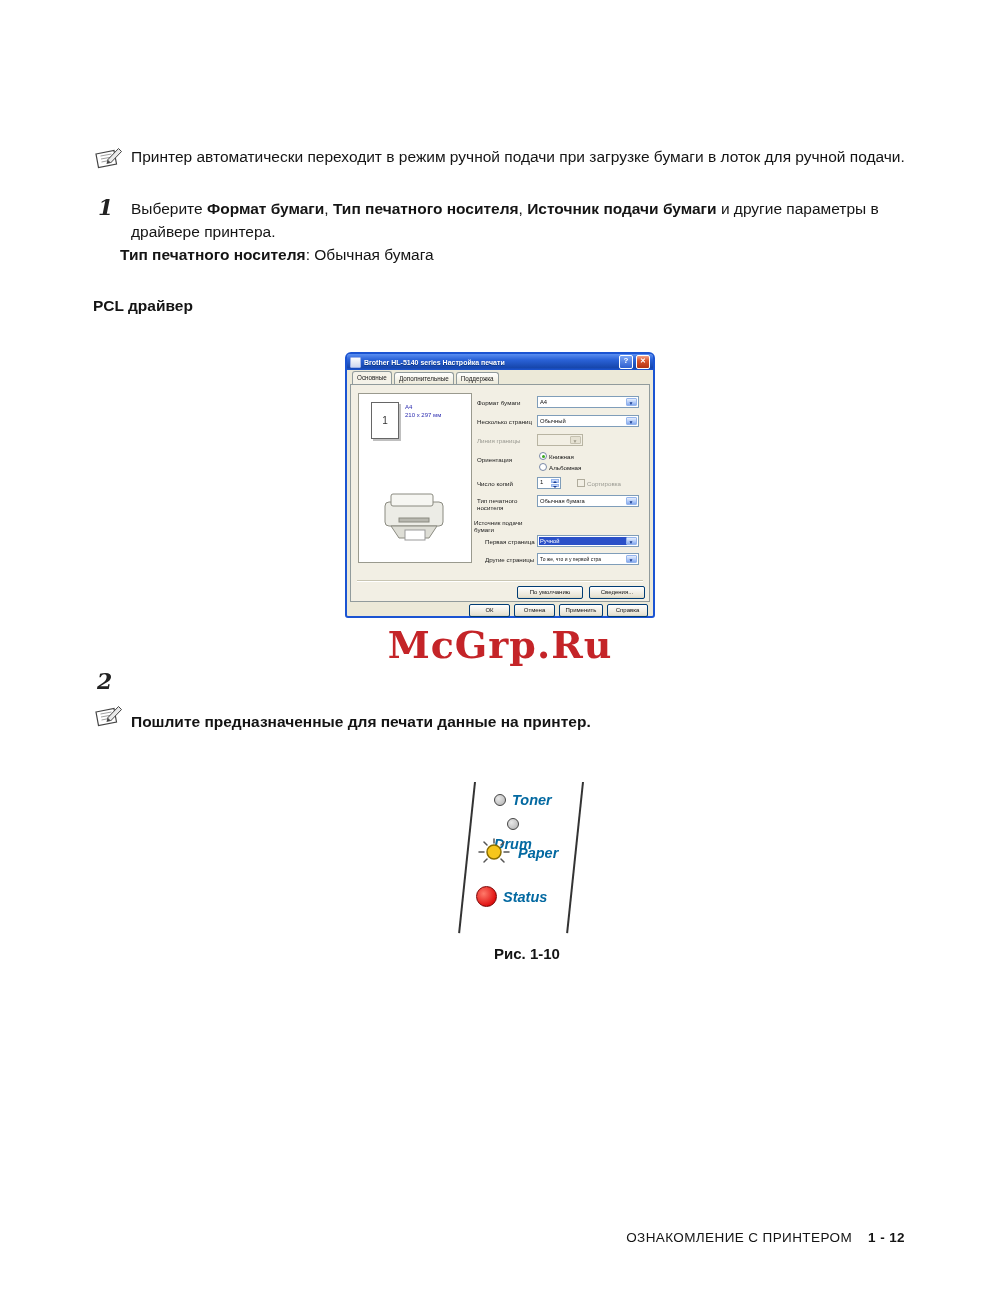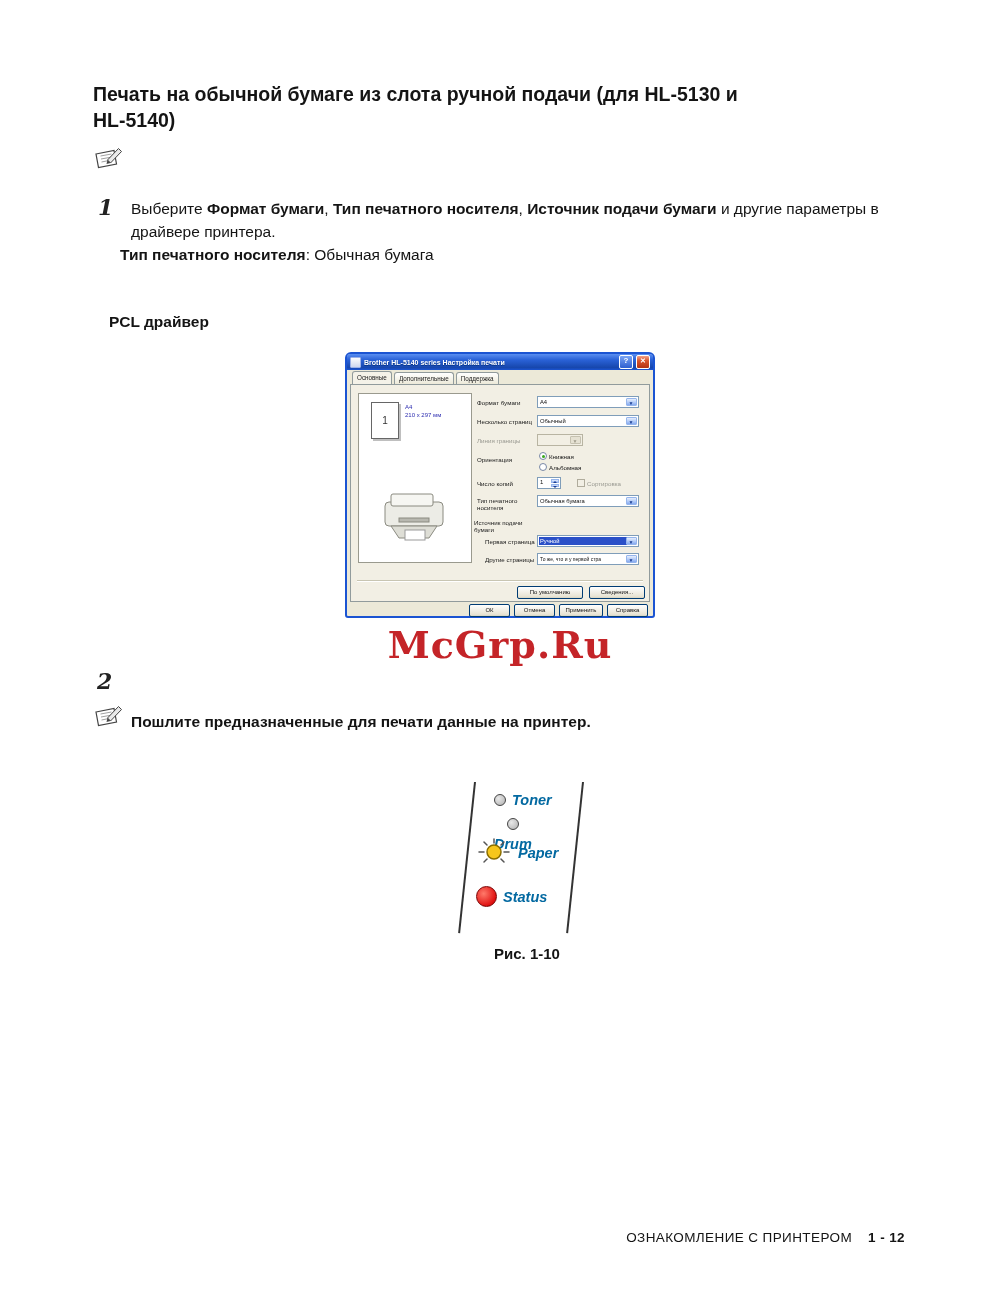--- a/index.html
+++ b/index.html
@@ -3,21 +3,21 @@
 <meta charset="utf-8">
 <style>
   html,body{margin:0;padding:0;background:#ffffff;}
   .page{position:relative;width:1000px;height:1294px;background:#fff;overflow:hidden;
         font-family:"Liberation Sans",sans-serif;color:#141414;}
   .abs{position:absolute;}
   .title{left:93px;top:82px;width:830px;font-size:19.5px;font-weight:700;line-height:1.32;margin:0;}
   .body-text{margin:0;font-size:15.5px;line-height:1.5;}
   .step-num{font-family:"DejaVu Serif",serif;font-style:italic;font-weight:700;font-size:22px;color:#222;}
   .bold{font-weight:700;}
-  .heading-b{margin:16px;font-size:15.5px;font-weight:700;}
+  .heading-b{margin:0;font-size:15.5px;font-weight:700;}
 
   
   .note-icon{width:30px;height:27px;}
 
   
   .dialog{position:absolute;left:345px;top:352px;width:310px;height:266px;background:#ece9d8;
           border:2px solid #1b54d2;border-radius:6px 6px 3px 3px;box-sizing:border-box;}
   .titlebar{position:absolute;left:0;top:0;right:0;height:16px;border-radius:3px 3px 0 0;
             background:linear-gradient(180deg,#5a8ef0 0%,#2b63d8 35%,#1747ad 85%,#1b54d2 100%);
             display:flex;align-items:center;gap:3px;padding:0 3px;color:#fff;box-sizing:border-box;}
@@ -97,33 +97,30 @@
   .fig-caption{position:absolute;left:452px;top:945px;width:150px;text-align:center;font-weight:700;font-size:15px;}
 
   .footer{position:absolute;right:95px;top:1230px;font-size:13.5px;display:flex;gap:16px;align-items:baseline;letter-spacing:.4px;}
   .footer b{font-weight:700;}
 </style>
 </head>
 <body>
 
 <div class="page">
 
-  <h1 class="abs title">
-    <span>Печать на обычной бумаге из слота ручной подачи (для  HL-5130 и</span><br>
-    <span>HL-5140)</span>
-  </h1>
 
   <div class="abs" style="left:93px;top:146px;">
     <svg class="note-icon" viewBox="0 0 30 27">
       <path d="M3 8 L21 4.5 L23.5 18 L5.5 21.5 Z" fill="#fff" stroke="#444" stroke-width="1.2"></path>
       <path d="M7.5 10 L18.5 8 M8 13 L19 11 M8.5 16 L15.5 14.6" stroke="#888" stroke-width="0.8" fill="none"></path>
       <path d="M14.5 14 L25.5 2.5 L28.5 5.5 L17.5 17 Z" fill="#e9e9e9" stroke="#444" stroke-width="1"></path>
       <path d="M14.5 14 L17.5 17 L13.5 18 Z" fill="#444"></path>
     </svg>
   </div>
+  <p class="abs body-text" style="left:131px;top:145px;width:795px;">Принтер автоматически переходит в режим ручной подачи при загрузке бумаги в лоток для ручной подачи.</p>
 
   <div class="abs step-num" style="left:98px;top:194px;">1</div>
   <p class="abs body-text" style="left:131px;top:197px;width:795px;">
     <span>Выберите </span><span class="bold">Формат бумаги</span><span>, </span><span class="bold">Тип печатного носителя</span><span>, </span><span class="bold">Источник подачи бумаги</span><span> и другие параметры в драйвере принтера.</span>
   </p>
 
   <p class="abs body-text" style="left:120px;top:243px;">
     <span class="bold">Тип печатного носителя</span><span>: Обычная бумага</span>
   </p>
   <p class="abs heading-b" style="left:93px;top:297px;">PCL драйвер</p>

